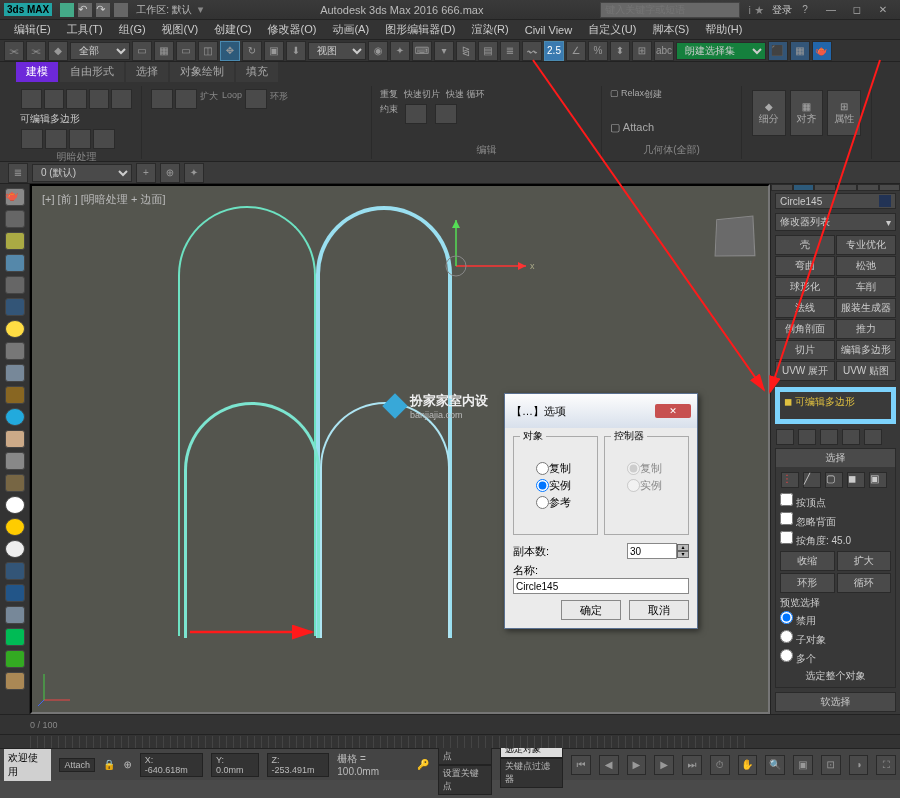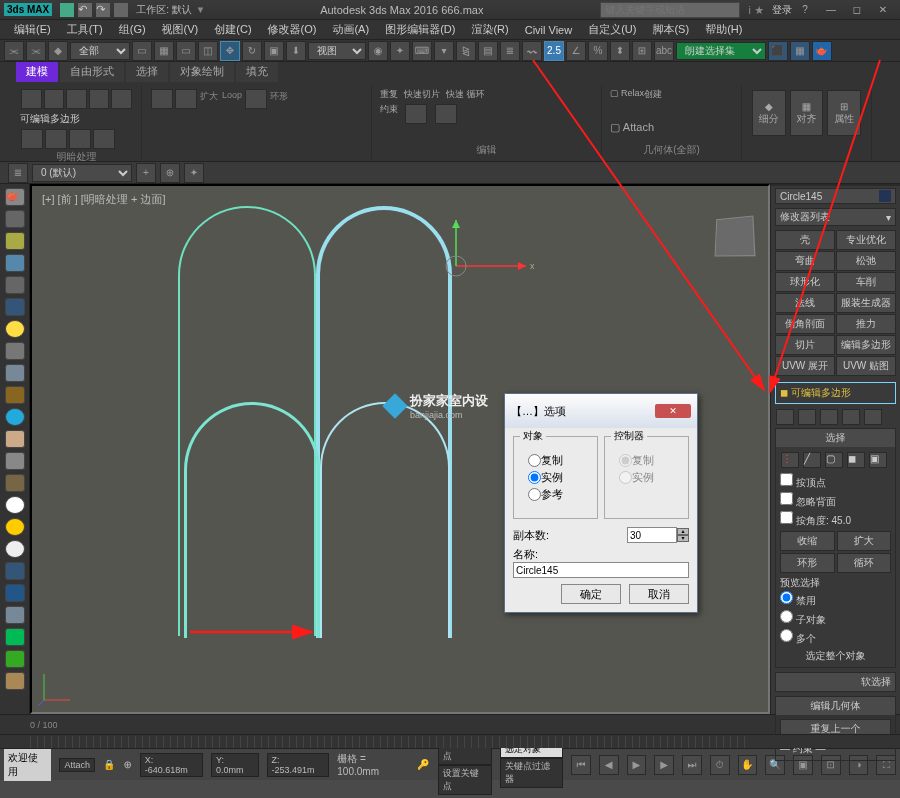--- a/index.html
+++ b/index.html
@@ -32,37 +32,37 @@
 .viewport{flex:1;background:#54554e;position:relative;border:2px inset #222}
 .vp-label{position:absolute;top:6px;left:10px;font-size:11px;color:#bbb}
 .shape{position:absolute;border:2px solid;border-radius:80px 80px 0 0;border-bottom:none}
 .cmd-panel{width:130px;background:#383838;display:flex;flex-direction:column;border-left:1px solid #222}
 .cmd-tabs{display:flex;height:20px}
 .cmd-tab{flex:1;background:#4a4a4a;border:1px solid #2a2a2a}
 .cmd-tab.act{background:#2d5a7a}
 .cmd-field{height:18px;background:#4a4a4a;border:1px solid #2a2a2a;padding:1px 4px;font-size:10px;color:#ccc;margin:2px 4px;display:flex;align-items:center}
 .mod-btns{display:grid;grid-template-columns:1fr 1fr;gap:1px;padding:2px 4px}
 .mod-btn{background:#4a4a4a;border:1px solid #2a2a2a;font-size:10px;color:#ccc;text-align:center;padding:2px 0}
-.stack{border:1px solid #7dd3fc;margin:4px;height:78px;background:#3a3a3a;padding:2px;font-size:10px;color:#ccc}
+.stack{border:5px solid #7dd3fc;margin:4px;height:78px;background:#3a3a3a;padding:2px;font-size:10px;color:#ccc}
 .stk-item{padding:1px 2px;color:#e0c040}
 .rollout{margin:2px 4px;border:1px solid #2a2a2a}
 .ro-hdr{background:#4a4a4a;padding:2px 4px;font-size:10px;color:#ccc;text-align:center}
 .ro-body{padding:4px;font-size:10px;color:#ccc}
 .ro-body label{display:block;padding:1px 0}
 .ro-body input[type=checkbox],.ro-body input[type=radio]{margin-right:3px}
 .tl-area{height:20px;background:#333;display:flex;align-items:center;font-size:9px;color:#888;padding:0 30px;border-top:1px solid #222}
 .tl-slider{height:14px;background:#333;border-top:1px solid #222;position:relative}
 .status{height:32px;background:#444;border-top:1px solid #222;display:flex;align-items:center;font-size:10px;color:#bbb;padding:0 4px;gap:8px}
 .stat-item{background:#333;border:1px solid #222;padding:1px 4px;font-size:9px}
 .stat-welcome{background:#d0d0d0;color:#000;padding:2px 4px}
 .dialog{position:absolute;left:504px;top:393px;width:194px;background:#ebebeb;border:1px solid #5a7090;box-shadow:2px 2px 6px rgba(0,0,0,0.5);z-index:100}
 .dlg-title{height:22px;background:linear-gradient(#fdfdfd,#d8e0ec);display:flex;align-items:center;padding:17px 6px;font-size:11px;color:#000}
 .dlg-close{margin-left:auto;width:36px;height:14px;background:#c75050;color:#fff;text-align:center;font-size:9px;line-height:14px;border-radius:2px}
 .dlg-body{padding:8px;font-size:11px;color:#000}
-.dlg-grp{border:1px solid #aaa;padding:14px;margin-bottom:4px;position:relative}
+.dlg-grp{border:1px solid #aaa;padding:22px;margin-bottom:4px;position:relative}
 .dlg-grp-lab{position:absolute;top:-8px;left:6px;background:#ebebeb;padding:0 3px;font-size:10px}
 .dlg-row{display:flex;align-items:center;margin:2px 0;font-size:11px}
 .dlg-input{width:50px;height:16px;border:1px solid #888;background:#fff;font-size:10px;padding:0 2px}
 .dlg-name{width:100%;height:16px;border:1px solid #888;background:#fff;font-size:10px;padding:0 2px}
 .dlg-btns{display:flex;justify-content:flex-end;gap:8px;margin-top:6px}
 .dlg-btn{width:60px;height:20px;background:#e8e8e8;border:1px solid #888;font-size:11px}
 svg.anno{position:absolute;top:0;left:0;pointer-events:none;z-index:60}
 .watermark{position:absolute;top:392px;left:386px;font-size:13px;color:#eee;z-index:40;display:flex;align-items:center}
 .watermark .cube{width:18px;height:18px;background:#38a8d8;margin-right:6px;transform:rotate(45deg)}
 .spinner{width:12px;display:inline-flex;flex-direction:column}
@@ -342,29 +342,22 @@
         <div style="margin-top:3px">预览选择</div>
         <div>
             <label><input type="radio" checked="" style=""><span>禁用</span></label> 
             <label><input type="radio" style=""><span>子对象</span></label> 
             <label><input type="radio" style=""><span>多个</span></label>
           </div>
         <div style="text-align:center;margin-top:2px">选定整个对象</div>
       </div>
     </div>
     <div class="rollout">
-        <div class="ro-hdr" style="text-align:right">软选择</div>
-      </div>
-    <div class="rollout">
-        <div class="ro-hdr">编辑几何体</div>
-      <div class="ro-body">
-        <div class="mod-btn">重复上一个</div>
-        <div style="margin-top:3px">— <span>约束</span> —</div>
-      </div>
-    </div>
+        <div class="ro-hdr" style="text-align:center">软选择</div>
+      </div>
   </div>
 </div>
 
 <div class="tl-area">
   <span>0 / 100</span>
 </div>
 <div class="tl-slider">
   <div style="position:absolute;left:30px;right:150px;top:1px;height:12px;background:repeating-linear-gradient(90deg,#444 0,#444 1px,#333 1px,#333 7px)"></div>
 </div>
 

